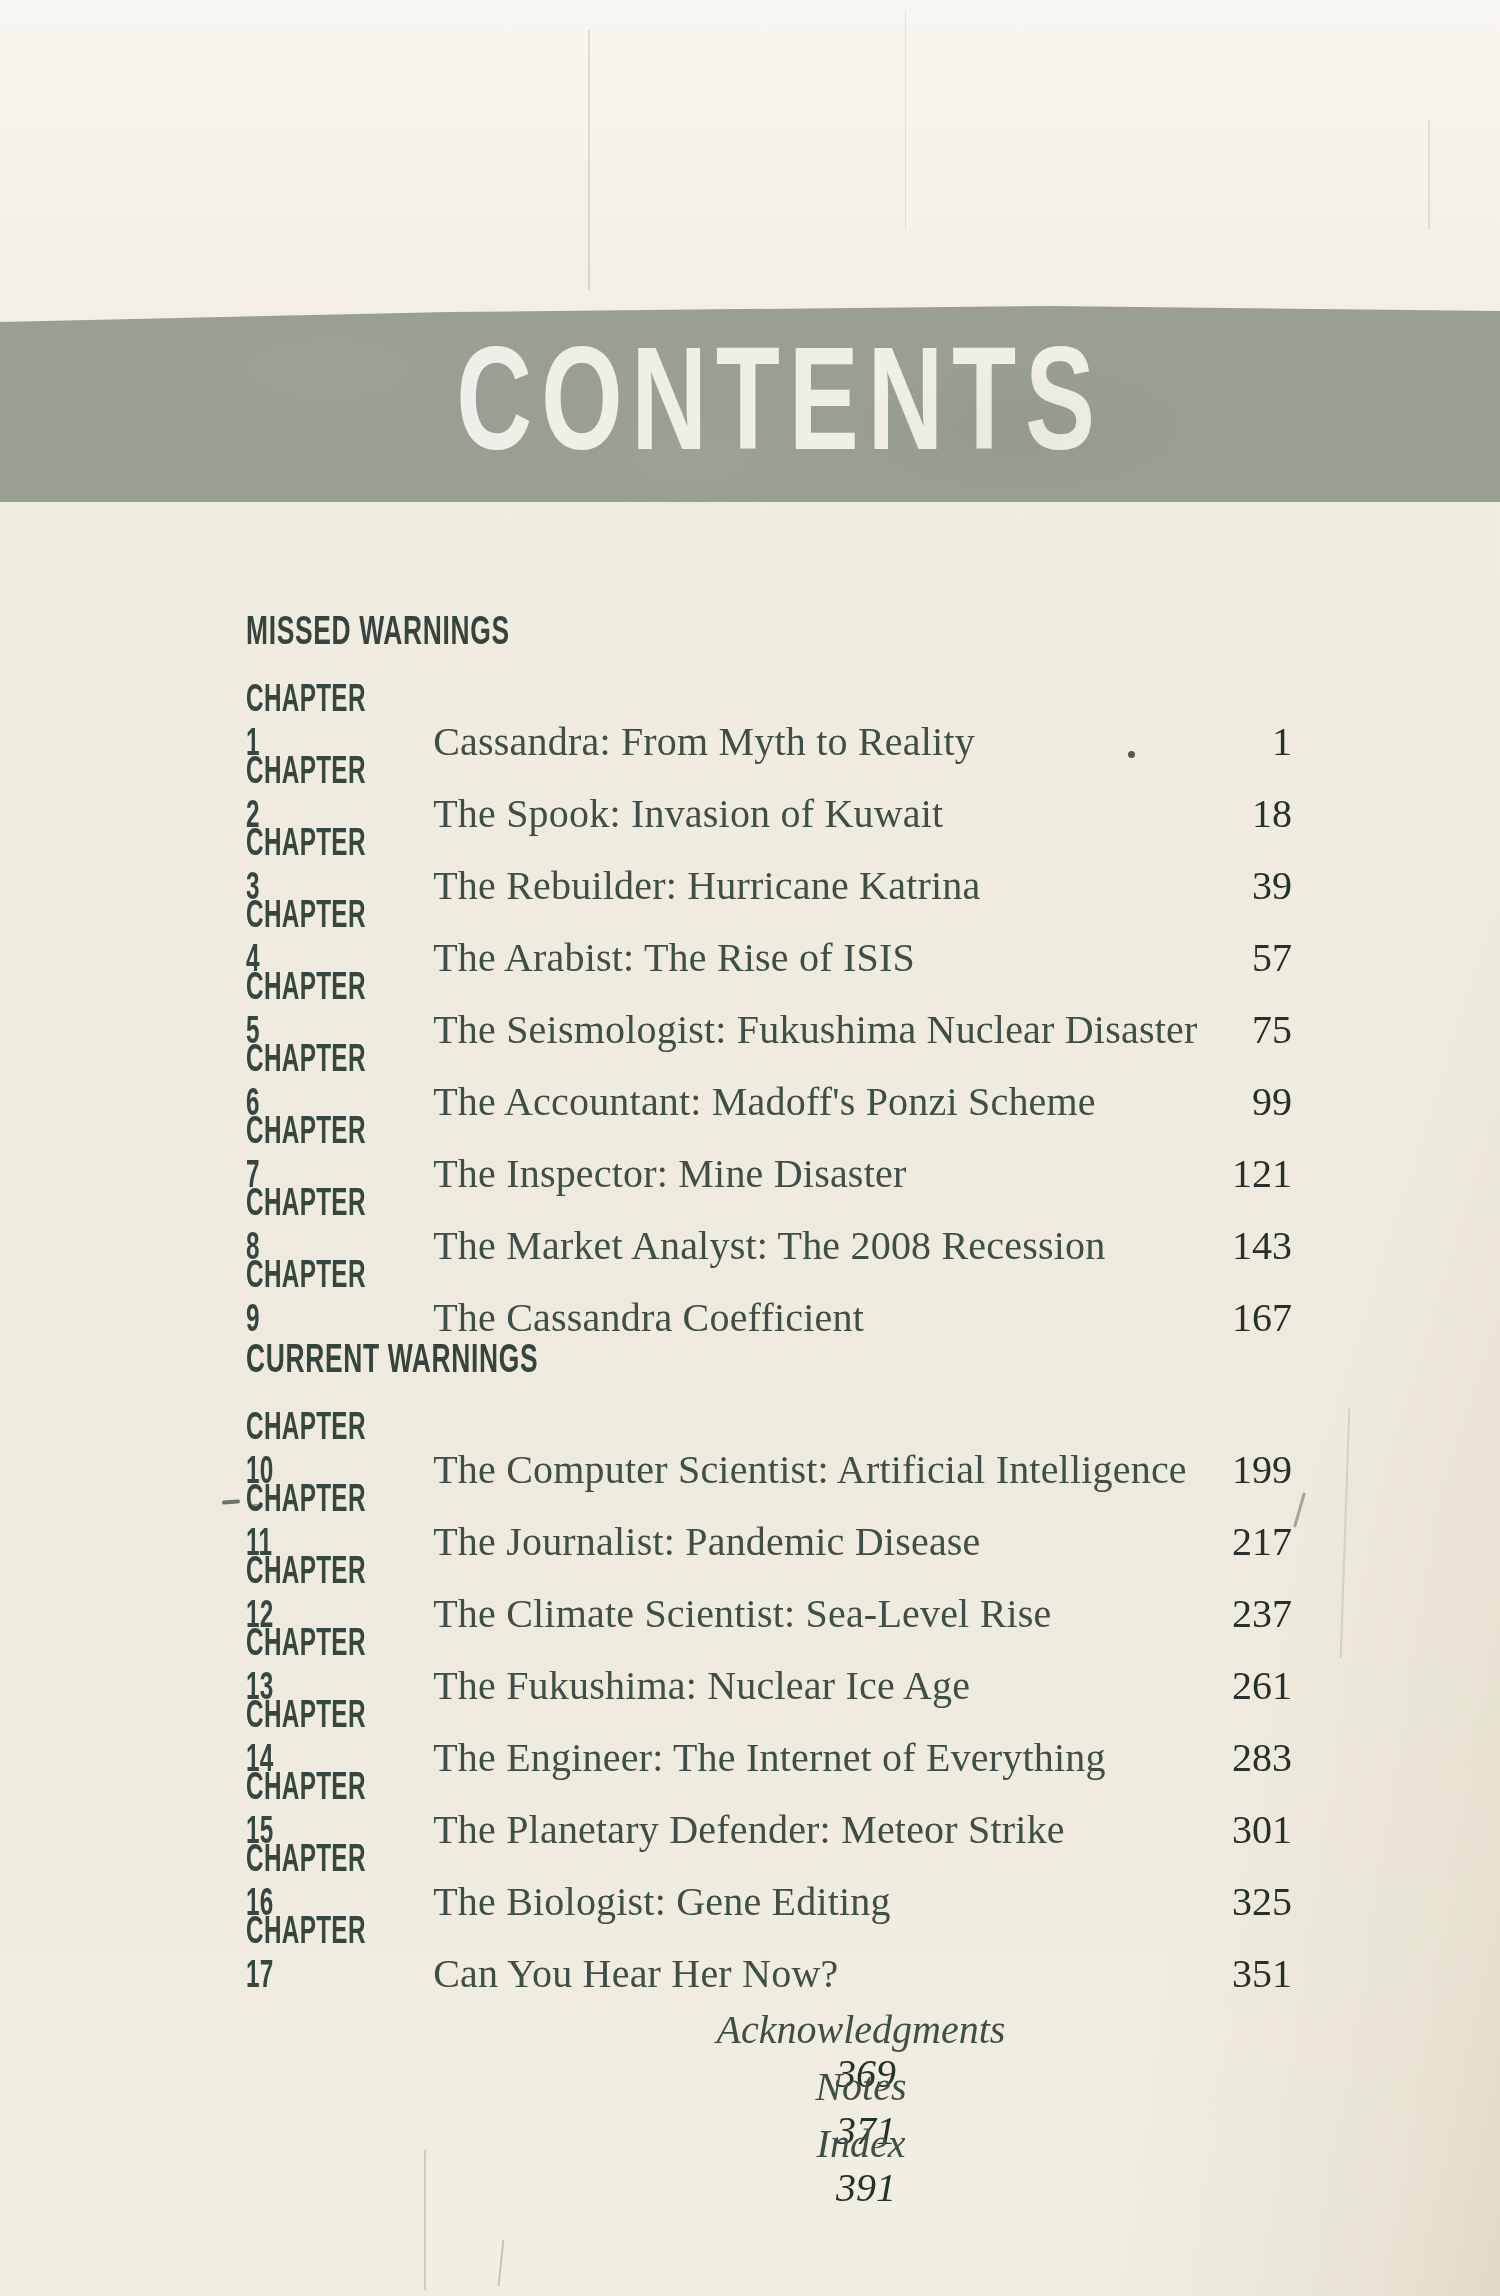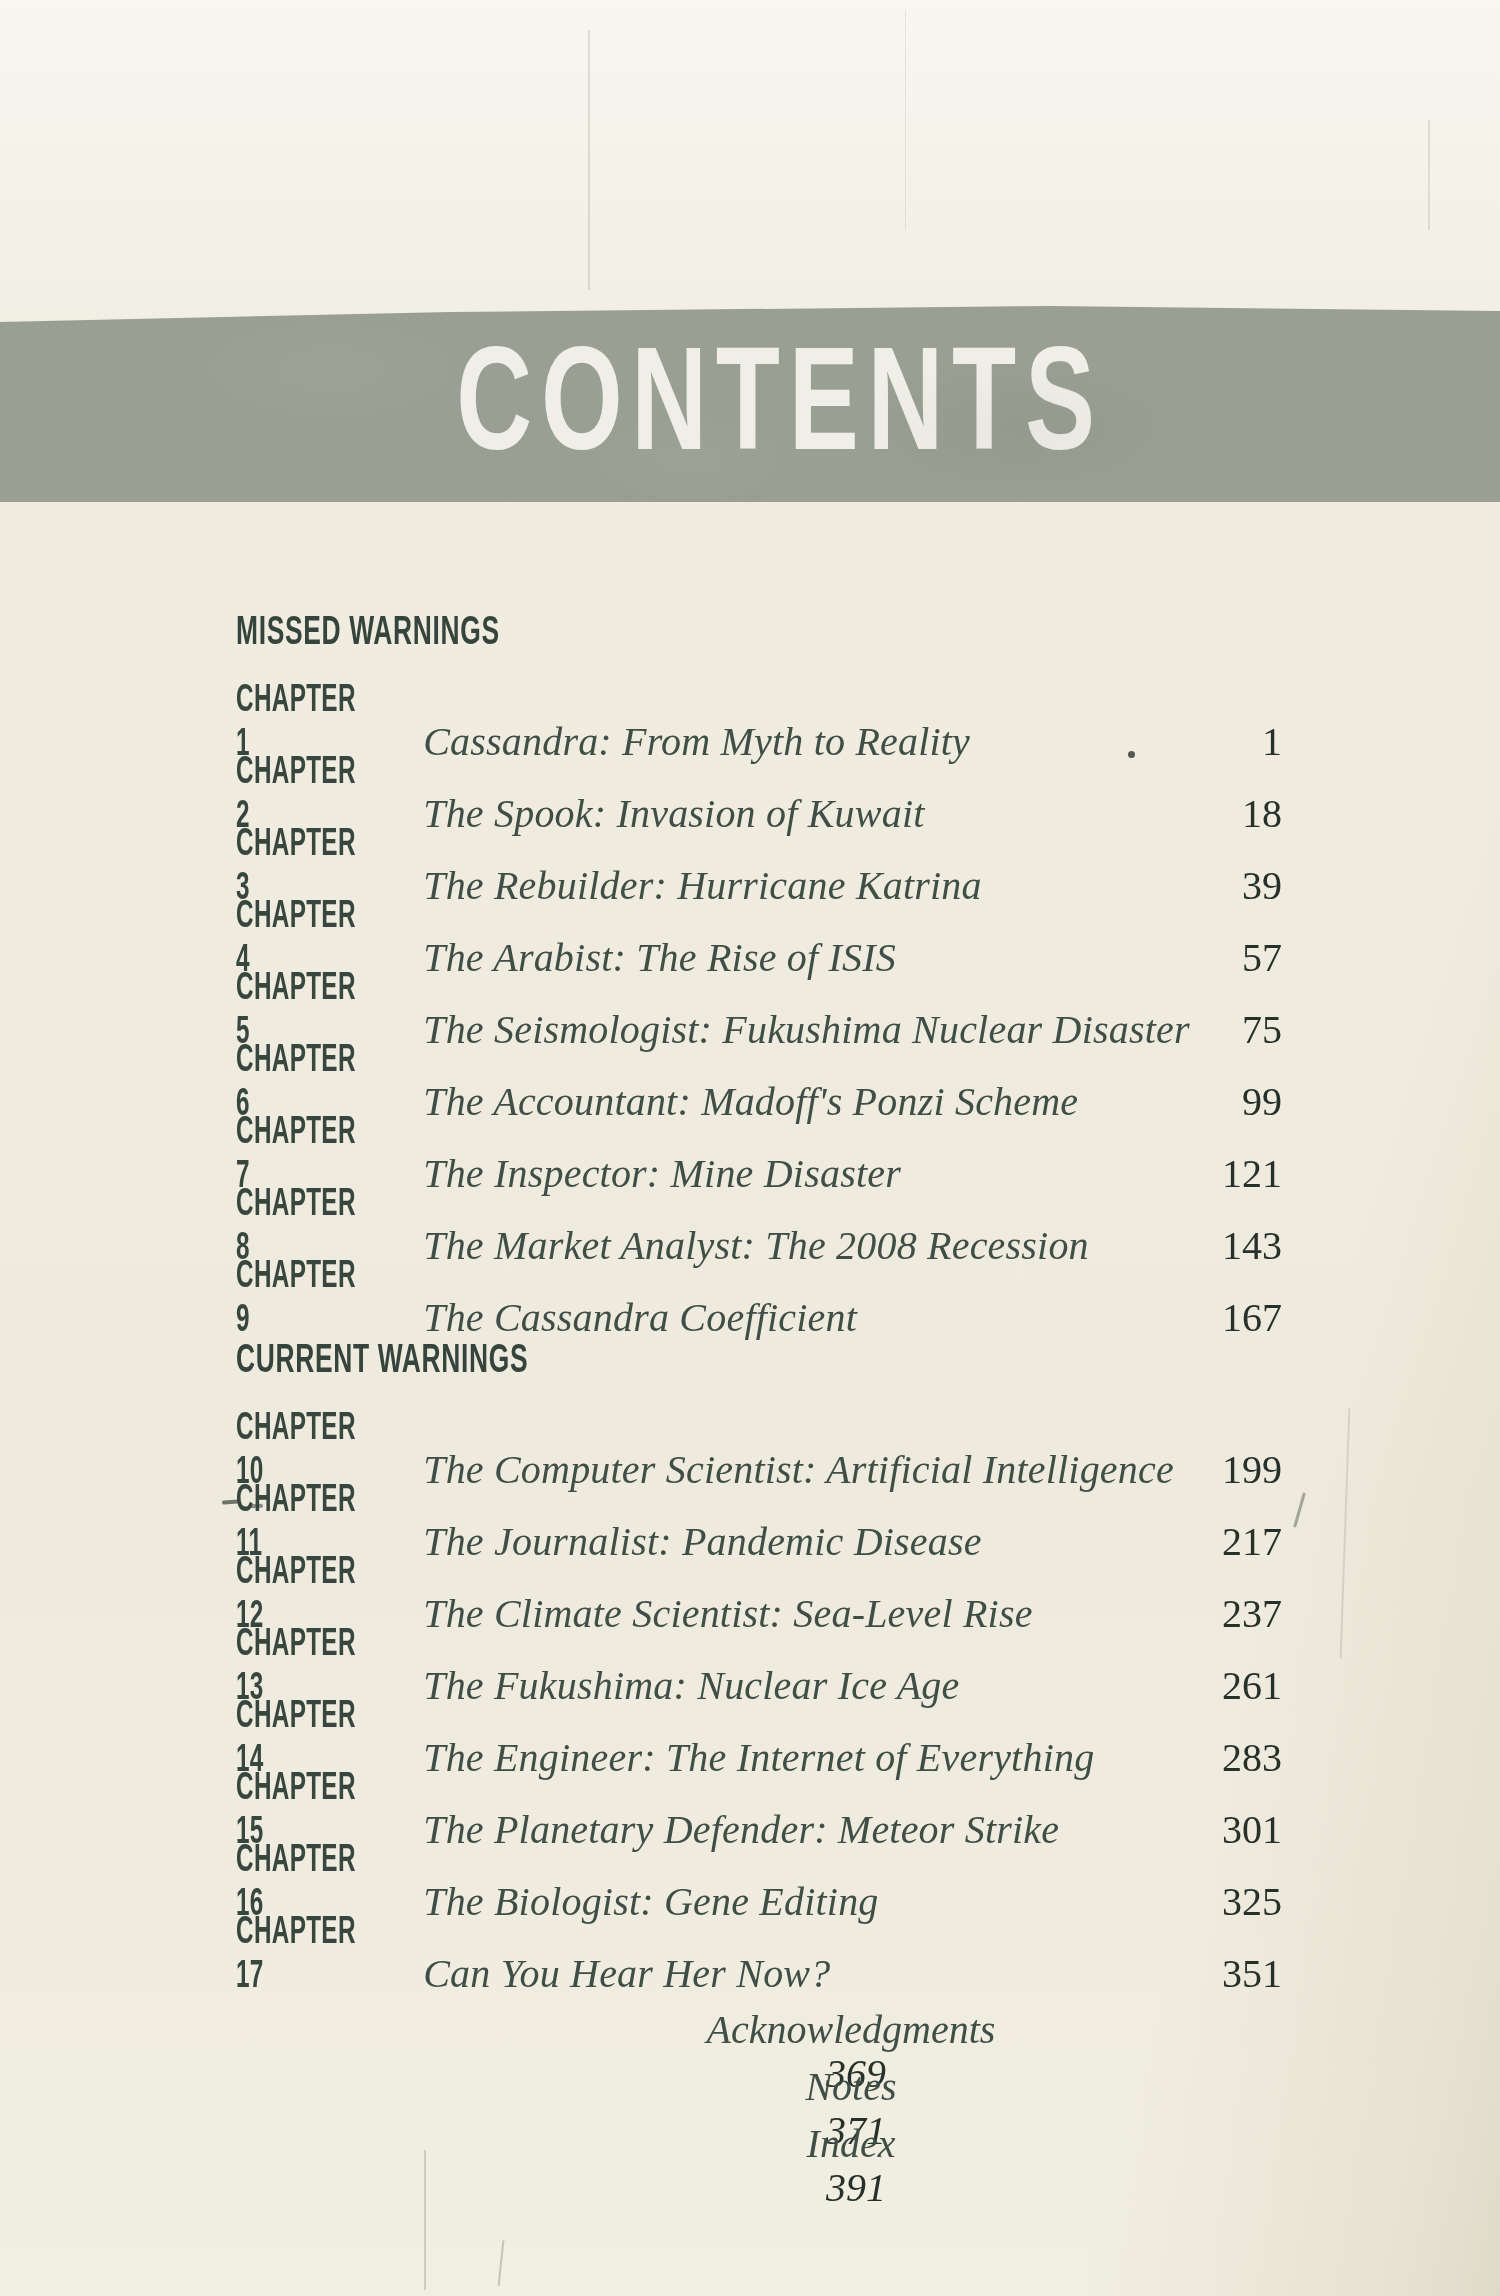--- a/index.html
+++ b/index.html
@@ -27,37 +27,37 @@
       radial-gradient(200px 90px at 46% 78%, rgba(255,255,255,.07), transparent 60%);
   }
   .banner-title{position:absolute;top:50%;left:calc(50% + 30px);transform:translate(-50%,-53%);white-space:nowrap;}
   .banner-title .cond{
     display:inline-block;transform:scaleX(.72);transform-origin:center;
     font-family:"Liberation Sans",sans-serif;font-weight:700;font-size:146px;letter-spacing:12px;
     color:var(--banner-text,#f4f3ec);opacity:.95;text-shadow:0 0 3px rgba(154,159,147,.4);
   }
 
   
-  .toc{position:absolute;left:236px;top:610px;width:1046px;}
+  .toc{position:absolute;left:246px;top:610px;width:1046px;}
   .cond{display:inline-block;transform-origin:left center;}
   .section-heading{height:40px;line-height:40px;margin-bottom:26px;}
   .section-heading .cond{
     transform:scaleX(.66);
     font-family:"Liberation Sans",sans-serif;font-weight:700;font-size:40px;letter-spacing:1px;
     color:var(--heading-text,#35443c);
   }
   .toc-section + .toc-section{margin-top:14px;}
   .chapter-row{display:flex;align-items:baseline;height:72px;line-height:44px;}
   .chapter-label{flex:0 0 184px;}
   .chapter-label .cond{
     transform:scaleX(.64);
     font-family:"Liberation Sans",sans-serif;font-weight:700;font-size:38px;letter-spacing:.5px;
     color:var(--label-text,#37463e);
   }
-  .chapter-title{flex:1 1 auto;font-size:40px;color:var(--title-text,#3f4e46);letter-spacing:.2px;padding-right:20px;font-style:italic;}
+  .chapter-title{flex:1 1 auto;font-size:40px;color:var(--title-text,#3f4e46);letter-spacing:.2px;padding-right:20px;}
   .chapter-page{flex:0 0 auto;font-size:40px;color:var(--page-number-text,#25312a);text-align:right;min-width:70px;}
 
   .back-matter{margin-top:28px;}
   .back-row{display:flex;align-items:center;height:57px;line-height:44px;margin-left:184px;flex-direction:column;}
   .back-title{flex:1 1 auto;font-style:italic;font-size:40px;color:var(--title-text,#3f4e46);}
   .back-page{flex:0 0 auto;font-style:italic;font-size:40px;color:var(--page-number-text,#25312a);text-align:right;min-width:70px;}
 
   
   .artifact{position:absolute;pointer-events:none;}
   .a-dot{left:1128px;top:751px;width:7px;height:7px;border-radius:50%;background:rgba(42,52,46,.8);}

